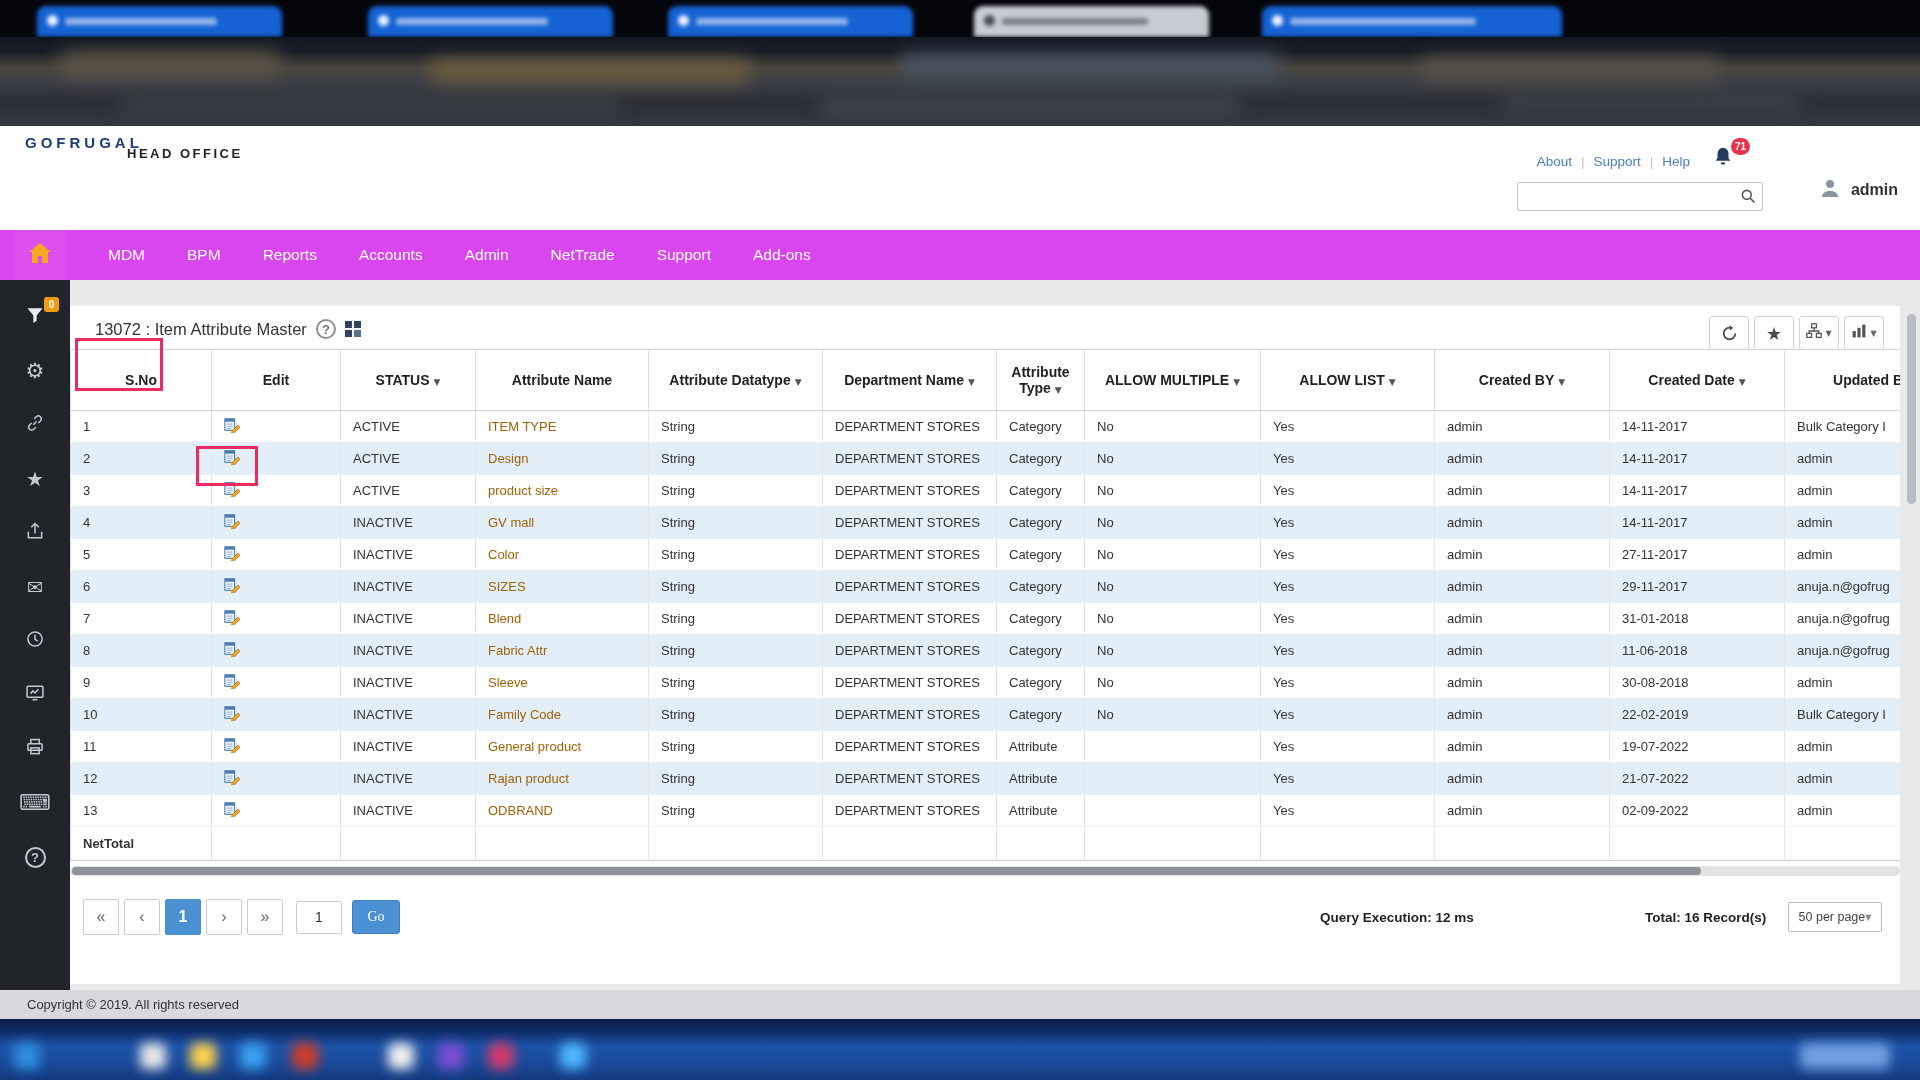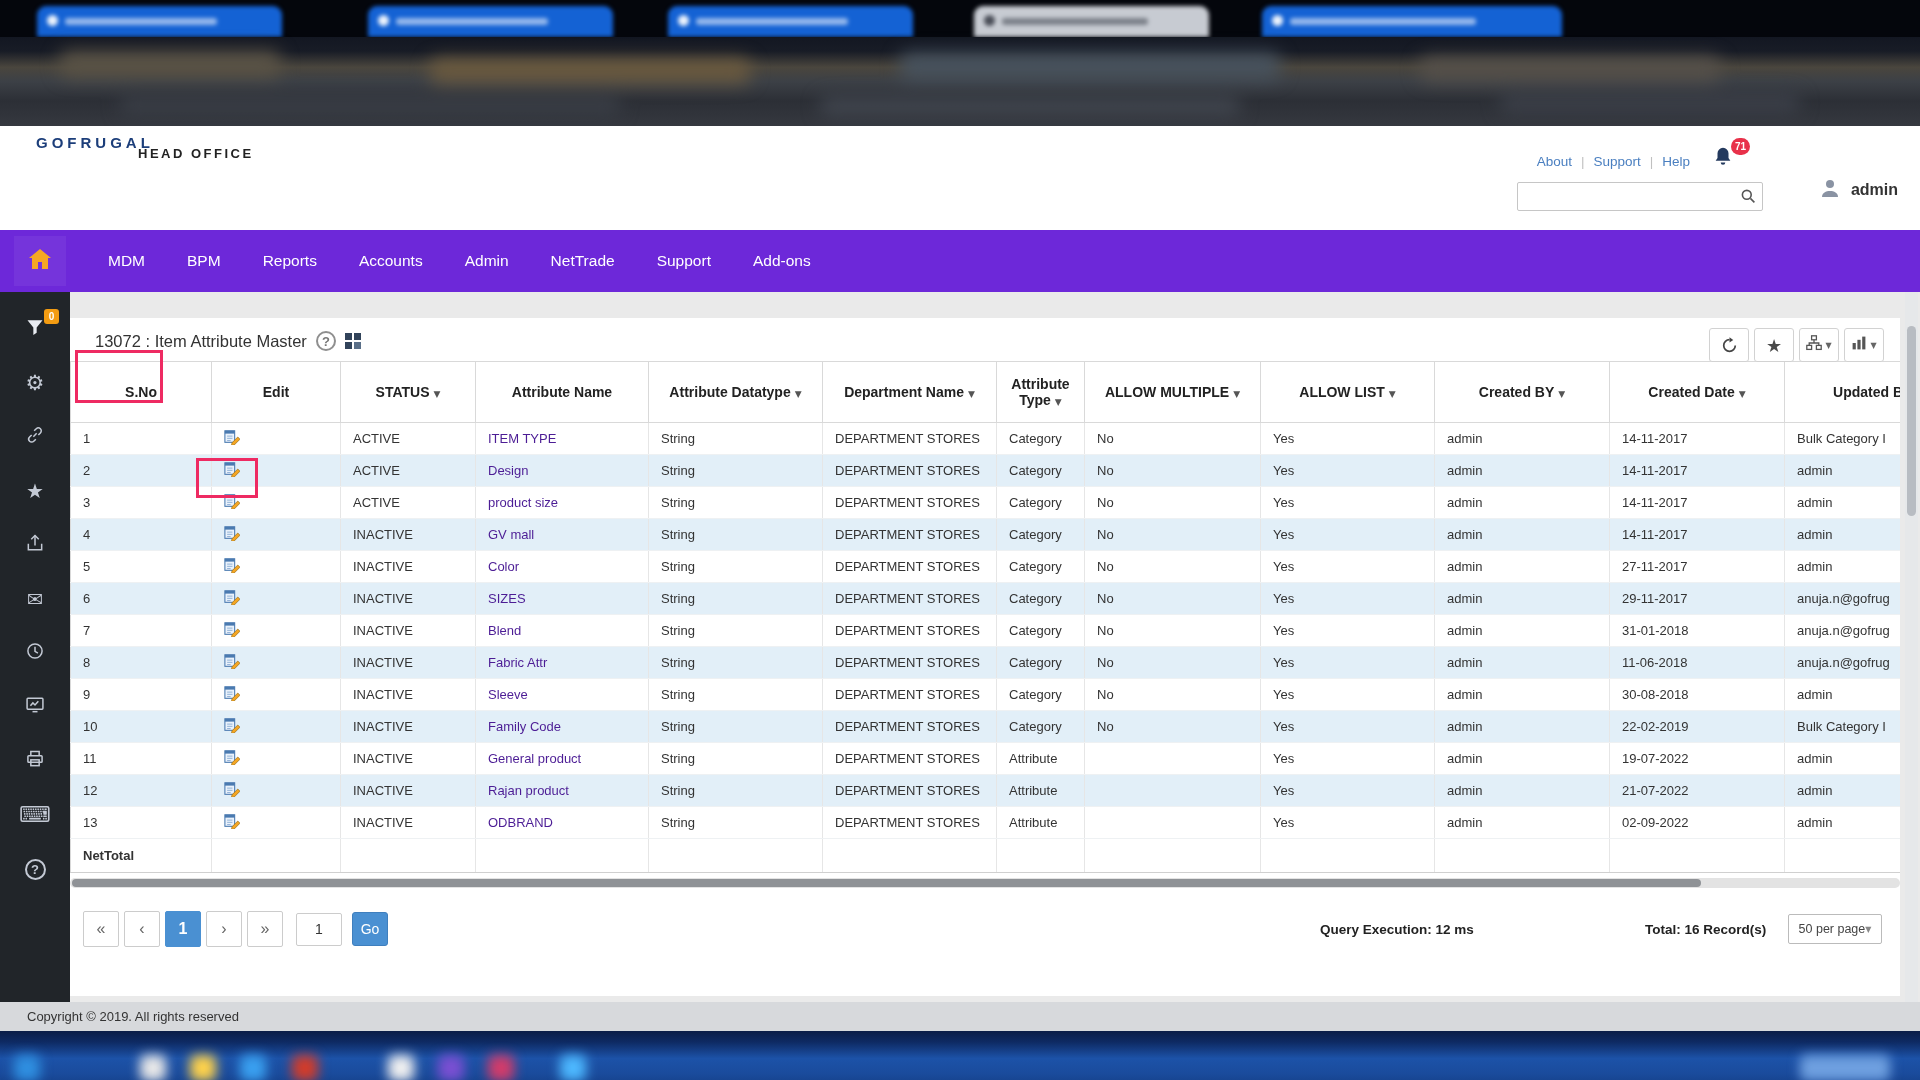--- a/index.html
+++ b/index.html
@@ -15,38 +15,38 @@
   .b-tab .fav { position:absolute; left:10px; top:9px; width:11px; height:11px; border-radius:50%; background:rgba(255,255,255,.92); }
   .b-tab .txt { position:absolute; left:28px; top:12px; height:7px; width:62%; border-radius:3px; background:rgba(255,255,255,.55); }
   .b-tab.gray .txt { background:rgba(50,55,65,.5); }
   .blur-zone { position:absolute; top:37px; left:0; width:100%; height:89px;
     background:linear-gradient(180deg,#131722 0%,#181c26 16%,#4a463e 34%,#3c4046 50%,#2c2f36 72%,#35383f 100%); }
   .blur-blobs { position:absolute; inset:0; filter:blur(9px); }
   .blob { position:absolute; border-radius:8px; }
 
   
   .app-header { position:relative; width:1920px; height:104px; background:#ffffff; }
-  .logo { position:absolute; left:36px; top:8px; }
+  .logo { position:absolute; left:25px; top:8px; }
   .brand { font-size:15px; font-weight:bold; color:#1c3e7a; letter-spacing:4px; }
   .product { font-size:46px; font-weight:bold; line-height:46px; letter-spacing:-1px; }
   .p-a { color:#252b5e; } .p-b { color:#d6173c; }
   .office { font-size:13px; font-weight:bold; color:#222; letter-spacing:2.5px; margin:-5px 0 0 102px; }
   .hdr-links { position:absolute; top:28px; right:230px; display:flex; align-items:center; gap:9px; font-size:13.5px; color:#4a7fc0; }
   .hdr-links a { color:#4a7fc0; text-decoration:none; cursor:pointer; }
   .hdr-links .sep { color:#c0c0c0; }
   .bell-wrap { position:absolute; top:20px; right:182px; width:26px; height:26px; cursor:pointer; }
   .bell-badge { position:absolute; top:-8px; right:-12px; min-width:19px; height:17px; padding:0 3px; background:#e8314a; color:#fff;
     font-size:10px; font-weight:bold; line-height:17px; text-align:center; border-radius:9px; }
   .search-wrap { position:absolute; top:56px; right:157px; width:246px; height:29px; }
   .search-wrap input { width:100%; height:100%; border:1px solid #c6c6c6; border-radius:2px; padding:0 30px 0 8px; font-size:13px; color:#333; outline:none; }
   .search-ico { position:absolute; right:7px; top:6px; cursor:pointer; }
   .user-wrap { position:absolute; top:50px; right:22px; display:flex; align-items:center; gap:9px; font-weight:bold; font-size:16px; color:#333; cursor:pointer; }
 
   
-  .nav { width:1920px; height:62px; background:#6d28d9; display:flex; align-items:center; }
+  .nav { width:1920px; height:50px; background:#d946ef; display:flex; align-items:center; }
   .nav-home { width:52px; height:50px; margin-left:14px; display:flex; align-items:center; justify-content:center;
     background:rgba(255,255,255,0.06); cursor:pointer; }
   .nav-item { color:#fff; font-size:15.5px; margin-left:42px; text-decoration:none; cursor:pointer; }
 
   
   .middle { position:relative; display:flex; width:1920px; height:710px; }
   .sidebar { width:70px; height:710px; background:#212529; padding-top:10px; flex:none; }
   .sb-item { height:54px; display:flex; align-items:center; justify-content:center; position:relative; color:#c3c9d4; cursor:pointer; }
   .glyph { font-size:21px; line-height:1; font-family:"DejaVu Sans", sans-serif; }
   .sb-badge { position:absolute; top:7px; right:11px; min-width:15px; height:15px; background:#f39c12; color:#fff;
@@ -81,34 +81,34 @@
   .ann-edit { left:126px; top:140px; width:62px; height:40px; }
 
   .table-wrap { margin-top:9px; width:1830px; overflow:hidden; }
   table { width:1889px; table-layout:fixed; border-collapse:collapse; }
   th { height:56px; background:#fff; font-size:14px; font-weight:bold; color:#222; text-align:center;
     border:1px solid #d9d9d9; padding:14px 6px; vertical-align:middle; }
   .caret { font-size:9px; color:#555; margin-left:4px; cursor:pointer; font-family:"DejaVu Sans", sans-serif; }
   td { height:32px; font-size:13px; color:#333; padding:0 12px; border-right:1px solid #e6e6e6; border-bottom:1px solid #eef1f3; background:#fff; }
   td:first-child, th:first-child { border-left:1px solid #d9d9d9; }
   tr.alt td { background:#e2eff8; }
-  .cell-link { color:#4c1d95; text-decoration:none; cursor:pointer; }
+  .cell-link { color:#a16207; text-decoration:none; cursor:pointer; }
   .edit-icon { display:inline-block; cursor:pointer; line-height:0; }
   tr.net td { height:34px; background:#fff; border-bottom:1px solid #d0d0d0; font-size:13px; }
 
   .hscroll { margin-top:5px; width:1830px; height:10px; background:#e3e3e3; border-radius:5px; position:relative; }
   .hthumb { position:absolute; left:2px; top:1px; height:8px; width:89%; background:#8f9296; border-radius:4px; cursor:pointer; }
 
   .pg-row { position:relative; margin-top:22px; height:38px; padding-left:13px; display:flex; align-items:center; gap:5px; }
   .pg-btn { width:36px; height:36px; border:1px solid #ccc; background:#fff; color:#666; font-size:16px; border-radius:2px; cursor:pointer;
     font-family:"Liberation Sans", sans-serif; }
   .pg-btn.active { background:#4a90d2; border-color:#4a90d2; color:#fff; font-weight:bold; }
   .pg-input { width:46px; height:33px; margin-left:8px; border:1px solid #ccc; border-radius:2px; text-align:center; font-size:14px; color:#333; outline:none; }
-  .go-btn { width:36px; height:34px; margin-left:5px; background:#4a90d2; color:#fff; border:1px solid #3f7fbe; border-radius:3px;
-    font-size:14px; cursor:pointer; font-family:Liberation Sans, sans-serif; }
+  .go-btn { width:48px; height:34px; margin-left:5px; background:#4a90d2; color:#fff; border:1px solid #3f7fbe; border-radius:3px;
+    font-size:14px; cursor:pointer; font-family:Liberation Serif, serif; }
   .pg-query { position:absolute; left:1250px; font-size:13.5px; font-weight:bold; color:#222; }
   .pg-total { position:absolute; left:1575px; font-size:13.5px; font-weight:bold; color:#222; }
   .pg-pp { position:absolute; right:18px; width:94px; height:30px; border:1px solid #bbb; border-radius:2px; background:#fff;
     font-size:12.5px; color:#444; display:flex; align-items:center; justify-content:center; cursor:pointer; }
   .pg-pp .mini-caret { font-size:8px; color:#888; font-family:"DejaVu Sans", sans-serif; }
 
   
   .footer { width:1920px; height:29px; background:#d7d9dc; display:flex; align-items:center; padding-left:27px; font-size:13px; color:#333; }
   .taskbar { position:relative; width:1920px; height:61px; overflow:hidden;
     background:linear-gradient(180deg,#0b1d47 0%,#0e2a63 18%,#1c52a8 45%,#1a4b9c 70%,#123a7e 100%); }

